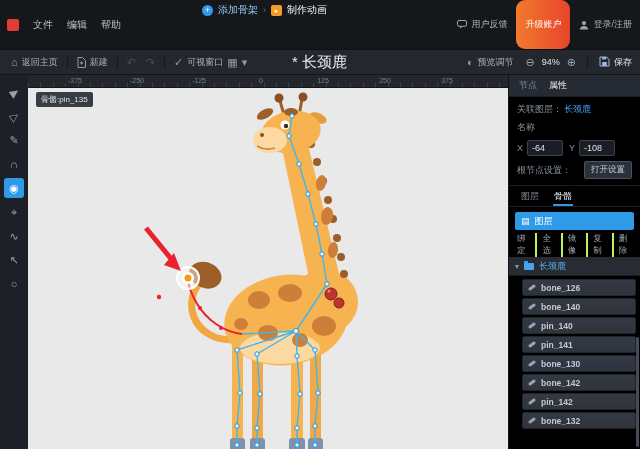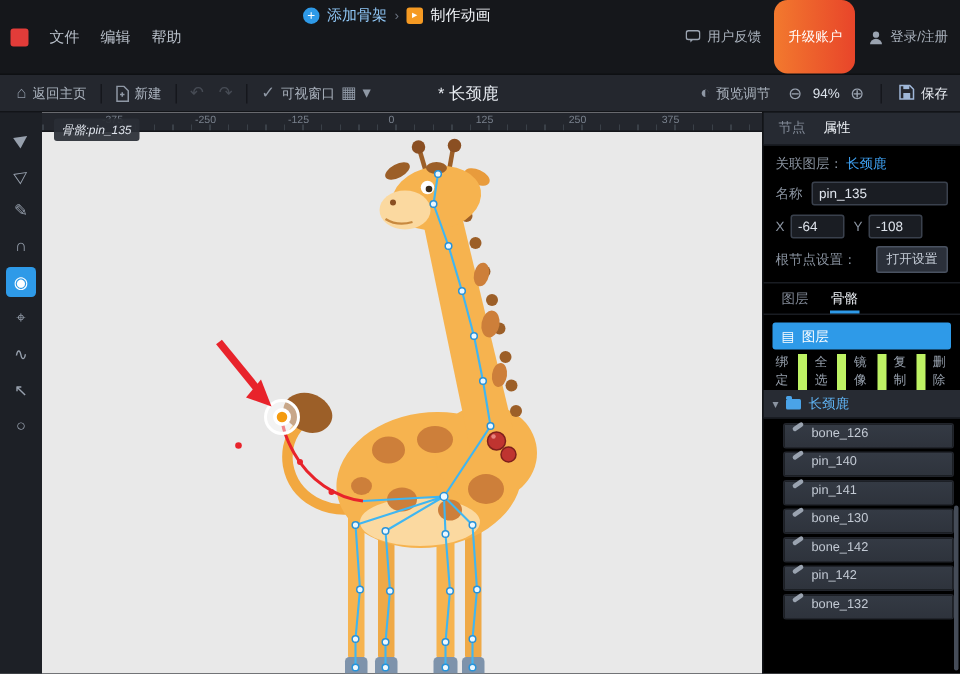--- a/index.html
+++ b/index.html
@@ -25,21 +25,21 @@
     padding:18px 9px; border-radius:9px; }
 
   
   .toolbar { flex:0 0 24px; background:#24272e; display:flex; align-items:center;
     font-size:9px; color:#aab2bd; position:relative; border-bottom:1px solid #121418; padding-left:6px; }
   .tb-btn { display:flex; align-items:center; gap:4px; padding:0 5px; height:24px; }
   .tb-btn .g { font-size:11px; line-height:1; color:#8f98a5; }
   .tb-sep { width:1px; height:13px; background:#15171c; margin:0 4px; }
   .dim { opacity:.32; }
   .doc-tab { position:absolute; left:292px; top:0; height:24px; display:flex; align-items:center;
-    color:#e8ecf2; font-size:11px; }
+    color:#e8ecf2; font-size:15px; }
   .tb-right { margin-left:auto; display:flex; align-items:center; gap:7px; padding-right:8px; }
   .zoom-val { color:#dde3ec; }
   .zbtn { font-size:11px; color:#9aa3b0; }
   .save-btn { display:flex; gap:4px; color:#e8ecf2; }
 
   
   .main { flex:1; display:flex; min-height:0; }
 
   .toolcol { flex:0 0 28px; background:#1d2026; display:flex; flex-direction:column;
     align-items:center; padding-top:7px; }
@@ -48,22 +48,22 @@
   .tool.active { background:#2e9ae8; color:#fff; }
   .tool .rot { display:inline-block; transform:rotate(-35deg); }
 
   .canvas-wrap { flex:0 0 480px; position:relative; background:#e9e9e9; overflow:hidden; }
   .ruler { position:absolute; top:0; left:0; width:480px; height:13px; background:#23262d;
     border-bottom:1px solid #14161a;
     background-image:repeating-linear-gradient(90deg,#3a4048 0 1px,transparent 1px 12.4px);
     background-size:100% 4px; background-position:0 100%; background-repeat:no-repeat; }
   .tick { position:absolute; top:2px; transform:translateX(-50%); font-size:7px; color:#79818d; }
   .stage { position:absolute; top:13px; left:0; width:480px; height:392px; display:block; }
-  .tooltip { position:absolute; top:4px; left:8px; background:rgba(42,46,54,.93); color:#dfe4ec;
-    font-size:8px; padding:2px 5px; border-radius:2px; z-index:5;font-style:italic; }
+  .tooltip { position:absolute; top:17px; left:8px; background:rgba(42,46,54,.93); color:#dfe4ec;
+    font-size:8px; padding:2px 5px; border-radius:2px; z-index:5; }
 
   
   .rightpanel { flex:1; background:#000000; border-left:1px solid #121418; display:flex;
     flex-direction:column; font-size:9px; position:relative; min-width:0; }
   .rp-header { flex:0 0 22px; display:flex; align-items:center; gap:12px; padding:0 10px;
     background:#262a32; border-bottom:1px solid #191c22; }
   .rp-tab-dim { color:#828a97; }
   .rp-tab-on { color:#eef2f7; }
   .props { padding:6px 8px 6px; border-bottom:1px solid #191c22; }
   .prow { display:flex; align-items:center; margin-bottom:5px; }
@@ -77,33 +77,33 @@
   .open-btn { margin-left:auto; border:1px solid #4a5261; background:#2b303a; color:#c6cdd8;
     font-size:8.5px; padding:2px 6px; border-radius:2px; }
   .rp-tabs { flex:0 0 21px; display:flex; align-items:center; gap:14px; padding:0 12px;
     border-bottom:1px solid #191c22; }
   .rp-tabs .on { color:#eef2f7; box-shadow:inset 0 -2px 0 #2e9ae8; padding:3px 1px; }
   .rp-tabs .off { color:#828a97; }
   .layer-bar { flex:0 0 18px; margin:5px 6px 3px; background:#2e9ae8; border-radius:2px;
     color:#fff; display:flex; align-items:center; gap:5px; padding:0 6px; }
   .layer-bar .g { font-size:9px; }
   .actions { flex:0 0 16px; display:flex; align-items:center; padding:0 3px; }
-  .act { padding:0 5px; color:#97a0ad; font-size:8.5px; border-right:6px solid #bef264; }
+  .act { padding:0 5px; color:#97a0ad; font-size:8.5px; border-right:2px solid #bef264; }
   .act:last-child { border-right:none; }
   .tree-root { flex:0 0 19px; background:#272b33; display:flex; align-items:center; gap:5px;
     padding:0 6px; border-bottom:1px solid #191c22; }
   .caret { color:#8a93a0; font-size:8px; }
   .folder { width:10px; height:7px; background:#4aa3e8; border-radius:1px; position:relative; }
   .folder::before { content:""; position:absolute; top:-2px; left:0; width:4px; height:2px;
     background:#4aa3e8; border-radius:1px 1px 0 0; }
   .root-name { color:#5fb2f2; }
   .bone-list { flex:1; overflow:hidden; padding-top:1px; }
   .bone-row { height:17px; margin:2px 4px 0 13px; background:linear-gradient(#343a44,#2e333c);
-    border:1px solid #21242b; border-radius:2px; display:flex; gap:5px;
-    padding:0 5px; }
+    border:1px solid #21242b; border-radius:2px; display:flex; align-items:center; gap:5px;
+    padding:0 5px;font-weight:bold; }
   .bone-ic { width:8px; height:3px; background:#9aa3b0; border-radius:2px;
     transform:rotate(-35deg); flex:0 0 8px; }
   .bone-name { color:#c3cad4; font-size:8.5px; }
   .rp-scroll { position:absolute; right:1px; top:262px; width:3px; height:110px;
     background:#454c58; border-radius:2px; }
 </style>
 </head>
 <body>
 
 <div class="app">
@@ -351,21 +351,20 @@
         <span class="rp-tab-dim">节点</span>
         <span class="rp-tab-on">属性</span>
       </div>
       <div class="props">
         <div class="prow">
           <span class="plabel">关联图层：</span>
           <span class="plink">长颈鹿</span>
         </div>
         <div class="prow">
           <span class="plabel">名称</span>
-          <input class="ipt name" value="pin_135" style="">
         </div>
         <div class="prow">
           <span class="plabel">X</span>
           <input class="ipt xy" value="-64" style="">
           <span class="plabel">Y</span>
           <input class="ipt xy" value="-108" style="">
         </div>
         <div class="prow">
           <span class="plabel">根节点设置：</span>
           <button class="open-btn">打开设置</button>
@@ -396,20 +395,24 @@
         <span class="root-name">长颈鹿</span>
       </div>
 
       <div class="bone-list">
         <div class="bone-row">
             <span class="bone-ic"></span>
             <span class="bone-name">bone_126</span>
           </div>
         <div class="bone-row">
             <span class="bone-ic"></span>
+            <span class="bone-name">bone_140</span>
+          </div>
+        <div class="bone-row">
+            <span class="bone-ic"></span>
             <span class="bone-name">pin_140</span>
           </div>
         <div class="bone-row">
             <span class="bone-ic"></span>
             <span class="bone-name">pin_141</span>
           </div>
         <div class="bone-row">
             <span class="bone-ic"></span>
             <span class="bone-name">bone_130</span>
           </div>

